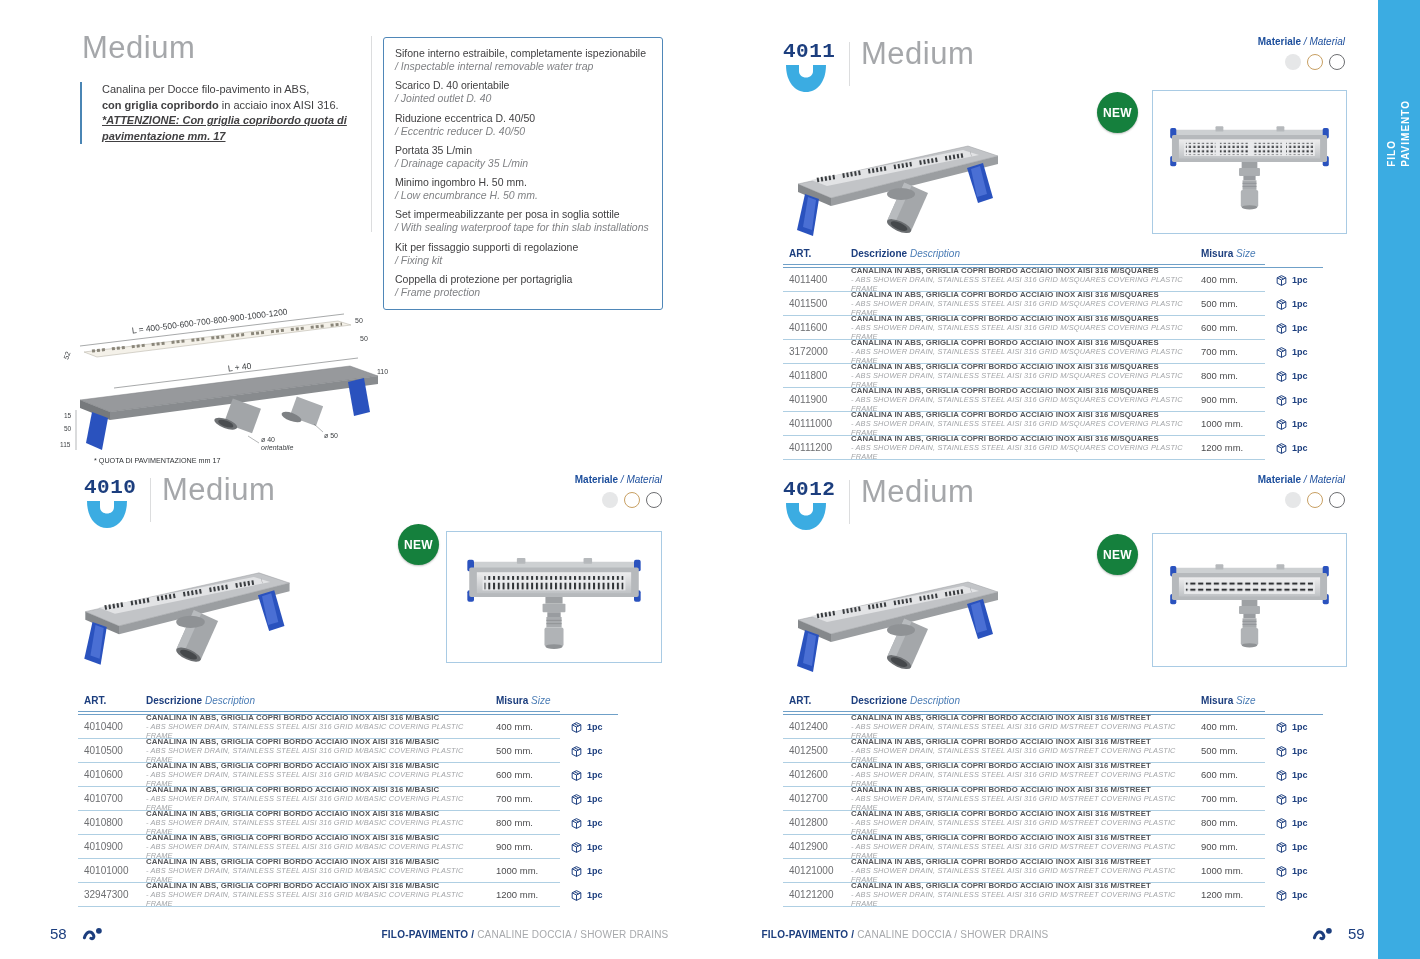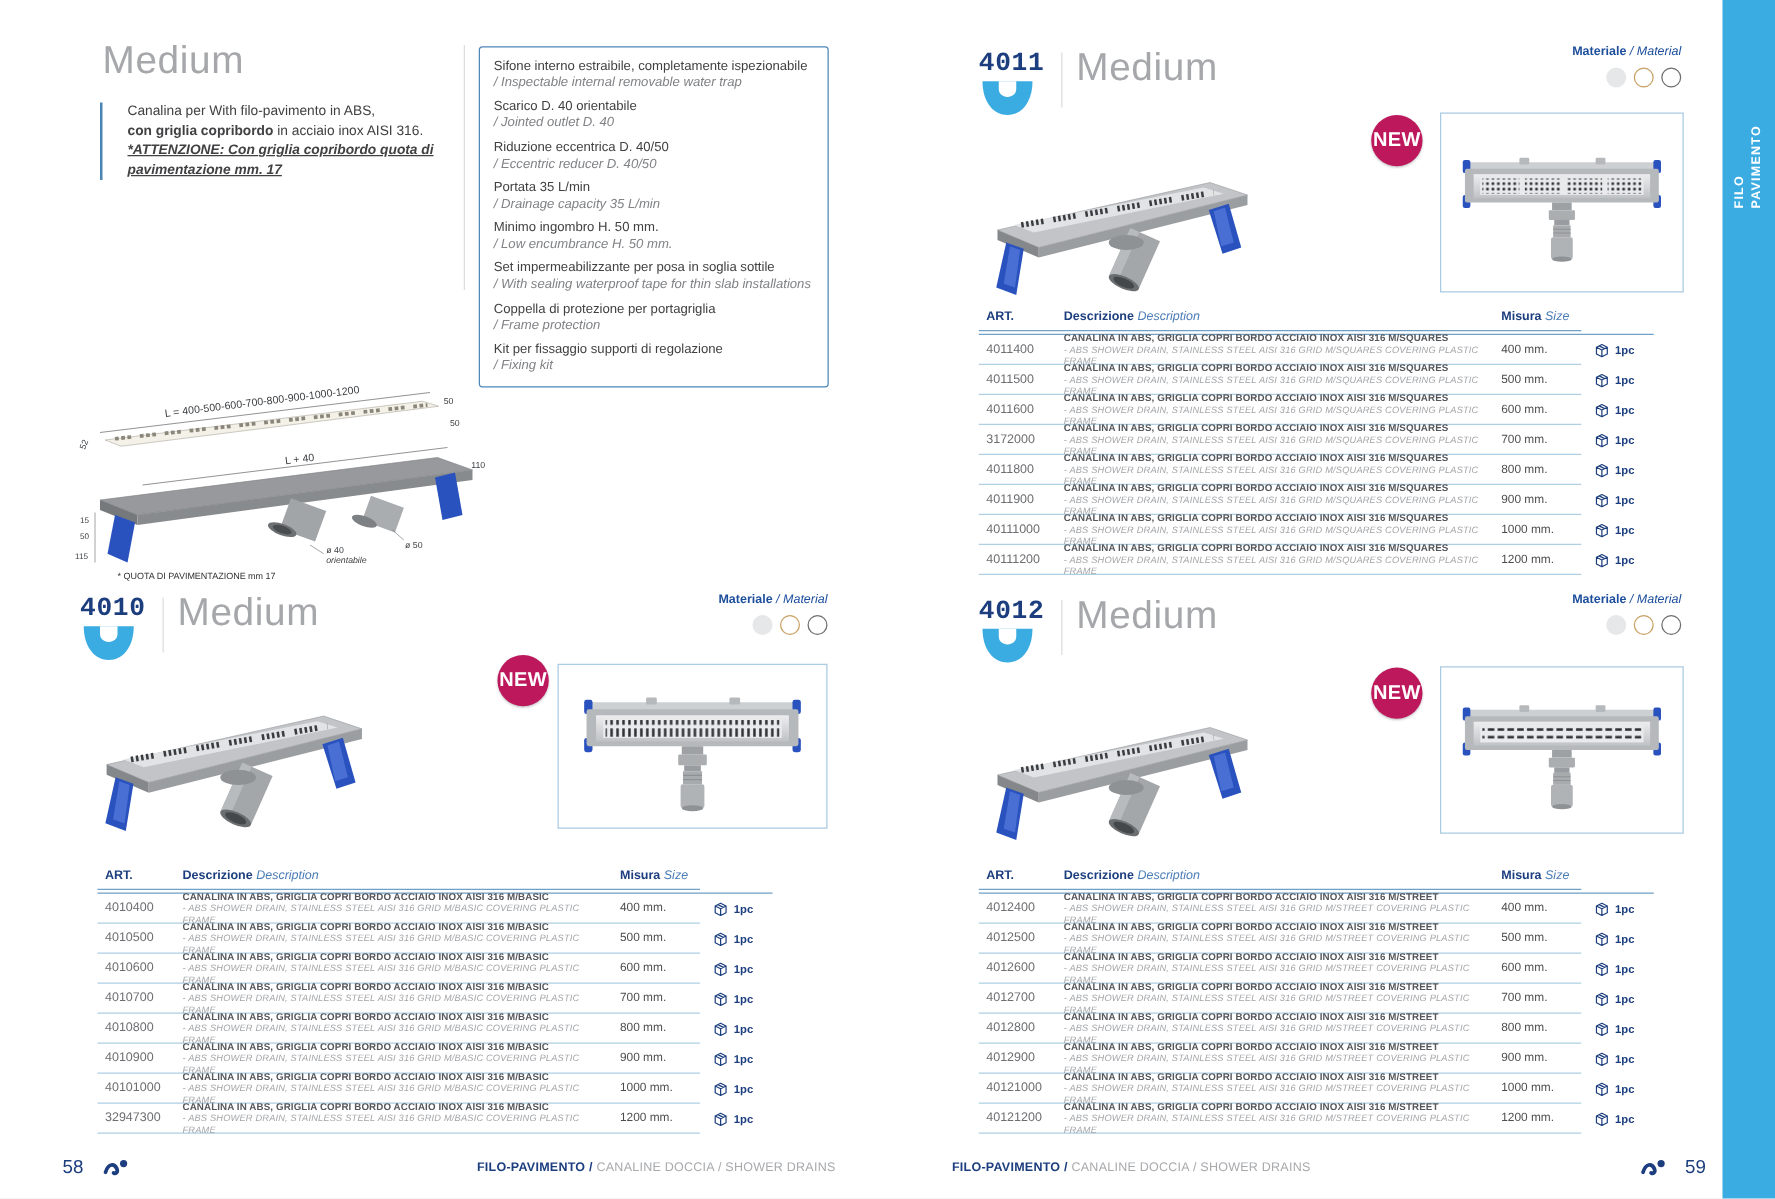--- a/index.html
+++ b/index.html
@@ -34,22 +34,22 @@
   .mat-label{font-size:10px;color:#1C4E9C;}
   .mat-label b{font-weight:bold;}
   .mat-label i{font-style:italic;font-weight:normal;}
   .mat-row{margin-top:7px;display:flex;justify-content:flex-end;gap:6px;}
   .sw{width:16px;height:16px;border-radius:50%;box-sizing:border-box;}
   .sw-grey{background:#E6E7E8;}
   .sw-gold{background:#fff;border:1.2px solid #C8A063;}
   .sw-dark{background:#fff;border:1.2px solid #6D6E71;}
 
   
-  .new-badge{width:41px;height:41px;border-radius:50%;background:#be185d;color:#fff;font-weight:bold;
-             font-size:16px;display:flex;align-items:center;justify-content:center;letter-spacing:.3px;
+  .new-badge{width:41px;height:41px;border-radius:50%;background:#15803d;color:#fff;font-weight:bold;
+             font-size:12px;display:flex;align-items:center;justify-content:center;letter-spacing:.3px;
              box-shadow:0 1px 2px rgba(0,0,0,.25);z-index:3;}
 
   
   .frame{border:1px solid #A9CBE4;background:#fff;display:flex;align-items:center;justify-content:center;}
 
   
   .ptable{width:540px;font-size:10px;}
   .thead{display:flex;}
   .thead .inner{flex:1;display:flex;border-bottom:1px solid #6FA0C8;padding-bottom:5px;}
   .th-art{width:62px;padding-left:6px;font-weight:bold;color:#1C3E7E;}
@@ -159,21 +159,21 @@
     </symbol>
   </defs>
 </svg>
 
 <div class="canvas">
 
   <div class="abs intro-title">Medium</div>
 
   <div class="abs intro-block">
     <div>
-      <span>Canalina per With filo-pavimento in ABS,</span><br>
+      <span>Canalina per Docce filo-pavimento in ABS,</span><br>
       <b>con griglia copribordo</b><span> in acciaio inox AISI 316.</span><br>
       <span class="it-attn">*ATTENZIONE: Con griglia copribordo quota di pavimentazione mm. 17</span>
     </div>
   </div>
 
   <div class="abs vdivider" style="left:371px;top:36px;height:196px;"></div>
 
   <div class="abs feature-box">
 
       <div>
@@ -200,27 +200,27 @@
         <div class="f-it">Minimo ingombro H. 50 mm.</div>
         <div class="f-en">/ Low encumbrance H. 50 mm.</div>
       </div>
 
       <div>
         <div class="f-it">Set impermeabilizzante per posa in soglia sottile</div>
         <div class="f-en">/ With sealing waterproof tape for thin slab installations</div>
       </div>
 
       <div>
+        <div class="f-it">Kit per fissaggio supporti di regolazione</div>
+        <div class="f-en">/ Fixing kit</div>
+      </div>
+
+      <div>
         <div class="f-it">Coppella di protezione per portagriglia</div>
         <div class="f-en">/ Frame protection</div>
-      </div>
-
-      <div>
-        <div class="f-it">Kit per fissaggio supporti di regolazione</div>
-        <div class="f-en">/ Fixing kit</div>
       </div>
     </div>
 
   <svg class="abs diagram" style="left:52px;top:300px;" width="350" height="170" viewBox="0 0 350 170">
     <line x1="28" y1="46" x2="292" y2="14" stroke="#6b6e71" stroke-width="0.6"></line>
     <text x="158" y="24" transform="rotate(-7 158 24)" text-anchor="middle" font-size="8.5" fill="#3c3f42">L = 400-500-600-700-800-900-1000-1200</text>
     <polygon points="32,52 286,21 299,25 45,57" fill="#f4f1e9" stroke="#b0aca0" stroke-width="0.5"></polygon>
     <line x1="40" y1="51" x2="290" y2="24" stroke="#8a867a" stroke-width="3" stroke-dasharray="3 2 3 2 3 7"></line>
     <text x="303" y="23" font-size="7" fill="#3c3f42">50</text>
     <text x="308" y="41" font-size="7" fill="#3c3f42">50</text>
@@ -248,21 +248,21 @@
     </g>
     <line x1="196" y1="136" x2="207" y2="143" stroke="#6b6e71" stroke-width="0.5"></line>
     <text x="209" y="142" font-size="7" fill="#3c3f42">ø 40</text>
     <text x="209" y="150" font-size="7" font-style="italic" fill="#3c3f42">orientabile</text>
     <line x1="262" y1="124" x2="271" y2="132" stroke="#6b6e71" stroke-width="0.5"></line>
     <text x="272" y="138" font-size="7" fill="#3c3f42">ø 50</text>
     <text x="42" y="163" font-size="7.2" fill="#2f3235">* QUOTA DI PAVIMENTAZIONE mm 17</text>
   </svg>
 
   <div>
-    <div class="abs sec-head" style="left:64px;top:476px;width:300px;">
+    <div class="abs sec-head" style="left:84px;top:476px;width:300px;">
       <div class="sec-code">4010</div>
       <svg class="sec-u">
           <use href="#u-icon"></use>
         </svg>
       <div class="sec-div"></div>
       <div class="sec-name">Medium</div>
     </div>
     <div class="abs materials" style="left:522px;top:474px;">
       <div class="mat-label">
         <b>Materiale</b><i> / Material</i>

